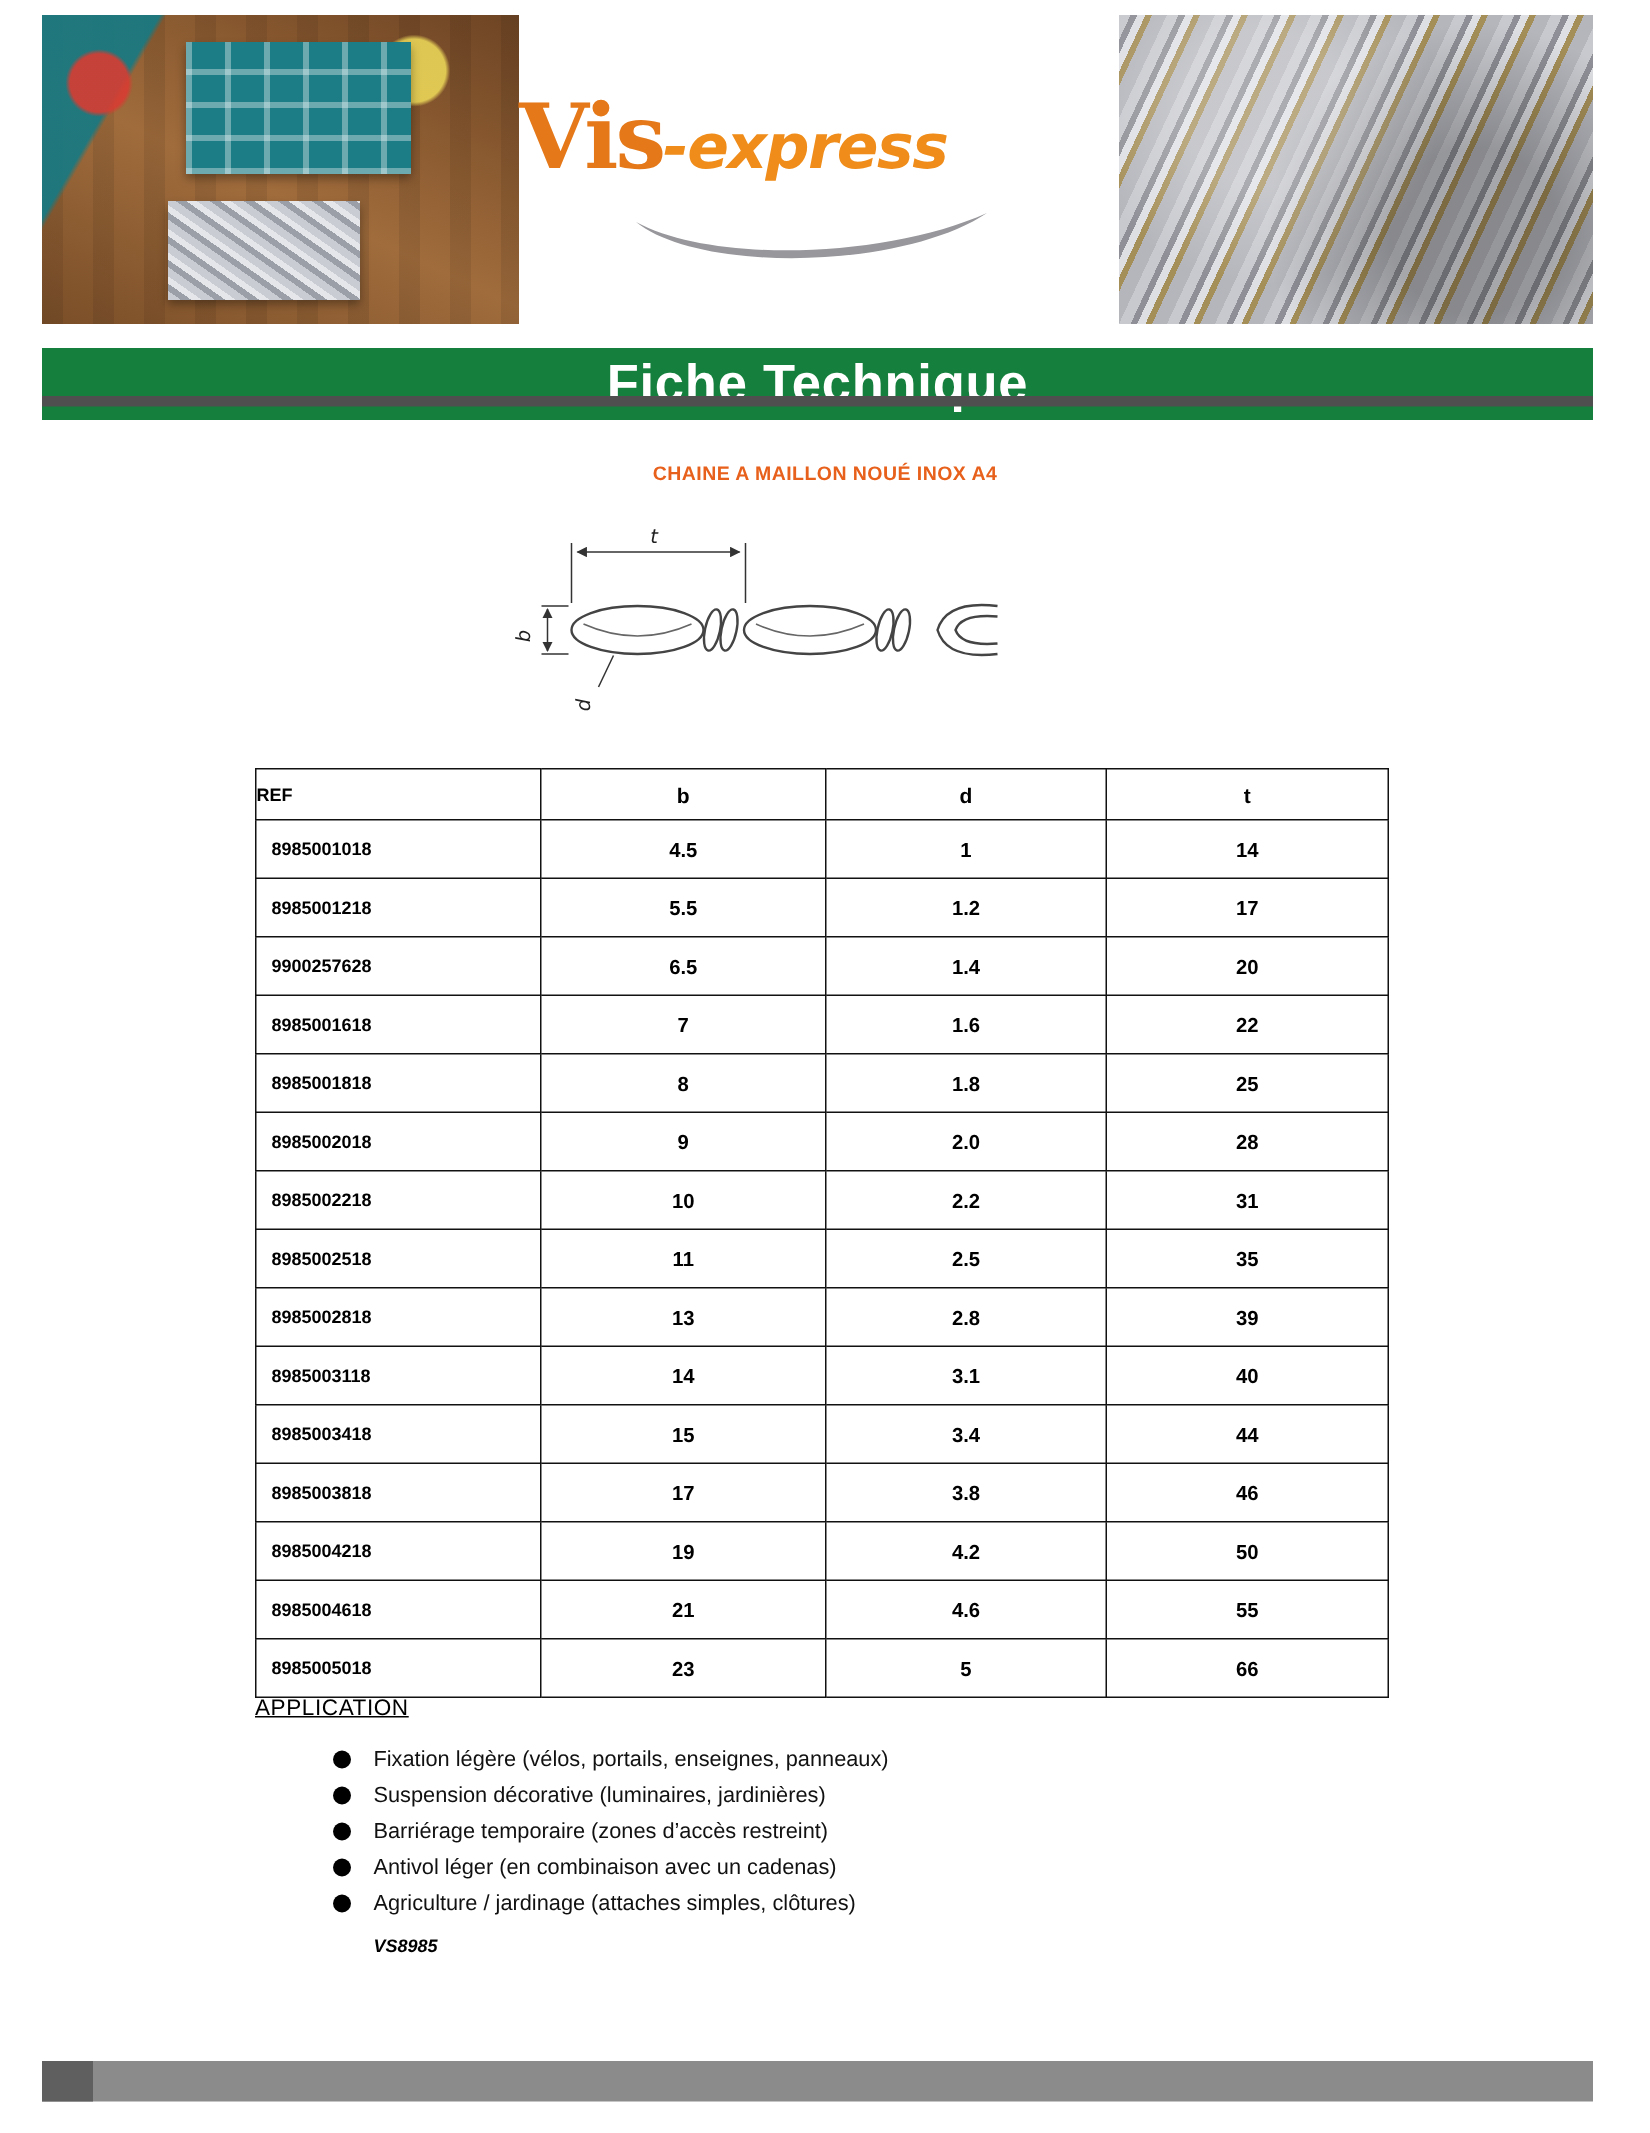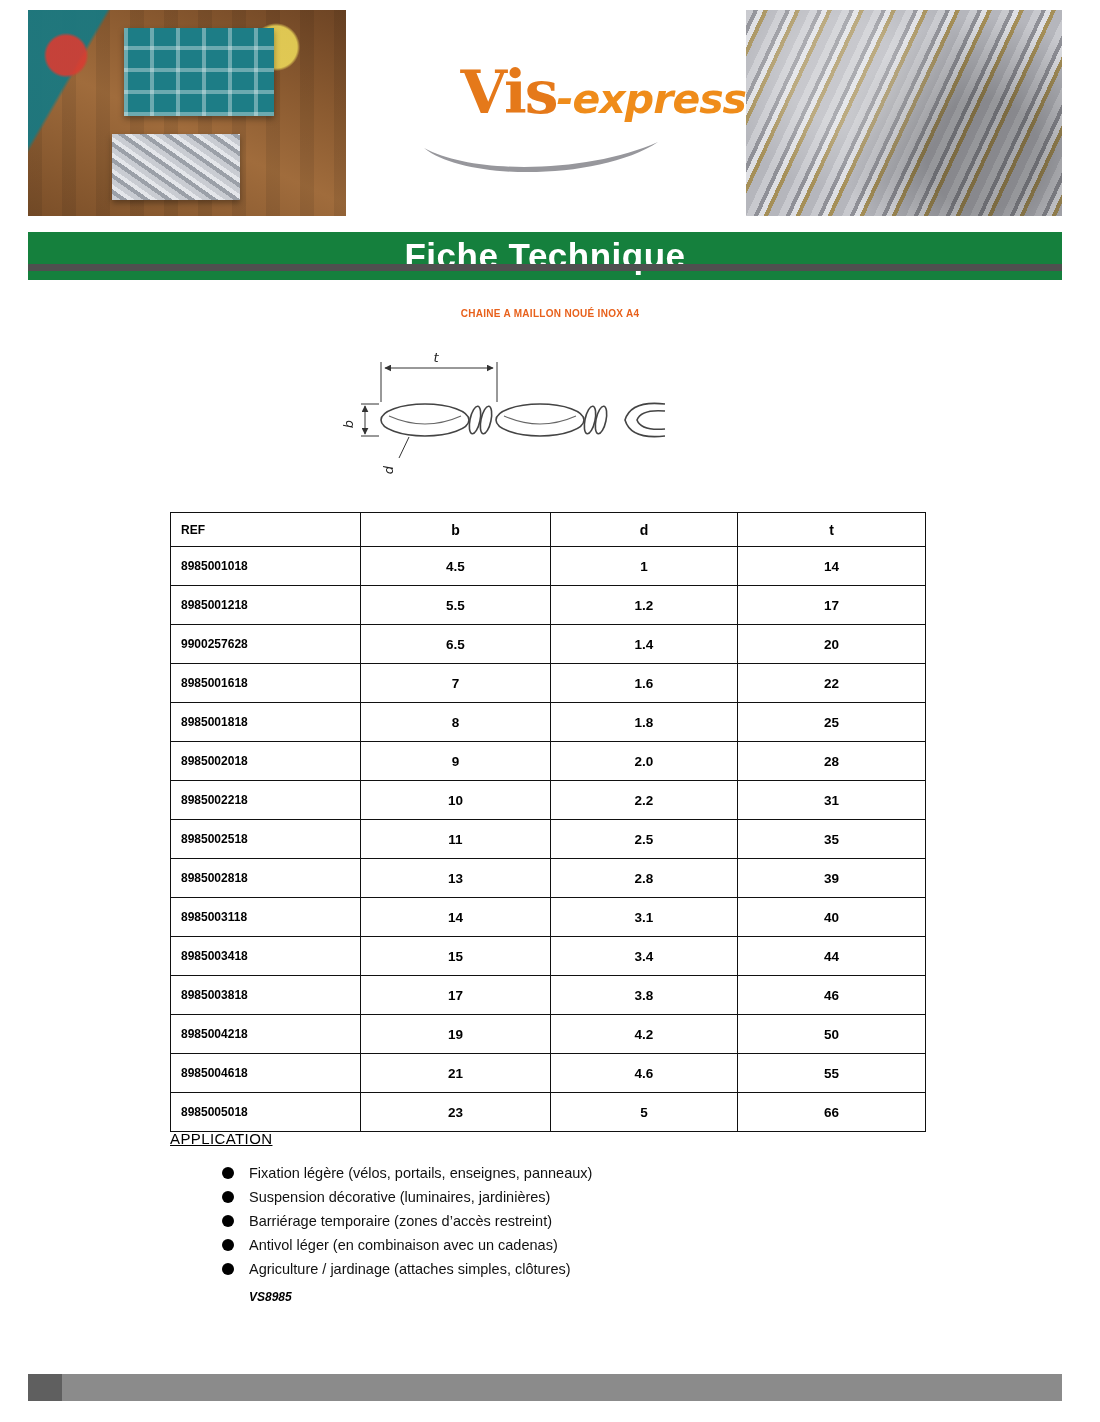--- a/index.html
+++ b/index.html
@@ -35,42 +35,42 @@
     box-shadow:0 3px 6px rgba(0,0,0,.35);
   }
   .photo-right {
     left:746px; width:316px;
     background:
       radial-gradient(circle at 30% 30%, rgba(255,255,255,.25) 0 20%, transparent 45%),
       radial-gradient(circle at 75% 70%, rgba(0,0,0,.25) 0 20%, transparent 50%),
       repeating-linear-gradient(115deg, #c8c9ce 0 7px, #8f9097 7px 11px, #dedfe3 11px 16px, #a58f58 16px 20px, #b5b6bc 20px 29px),
       #a9aab0;
   }
-  .logo-area { position:absolute; left:346px; top:10px; width:400px; height:206px; text-align:right; }
+  .logo-area { position:absolute; left:346px; top:10px; width:400px; height:206px; text-align:left; }
   .logo-line { position:absolute; top:52px; left:0; width:100%; white-space:nowrap; }
   .logo-vis { font-family:"DejaVu Serif", serif; font-weight:700; font-size:60px; line-height:1; color:#e5791a; letter-spacing:-2px; }
   .logo-express { font-family:"DejaVu Sans", sans-serif; font-style:italic; font-weight:700; font-size:41px; color:#ef8c1a; letter-spacing:-1px; }
   .swoosh { position:absolute; left:70px; top:126px; width:250px; height:44px; }
 
   .banner { position:absolute; left:28px; top:208px; width:1034px; height:48px; background:#15803d; display:flex; align-items:center; justify-content:center;margin-top:24px; }
   .banner-title { color:#ffffff; font-weight:700; font-size:35px; letter-spacing:.5px; font-family:"Liberation Sans", sans-serif; }
   .banner-shadow { position:absolute; left:28px; top:264px; width:1034px; height:7px; background:#4f4f4f; }
 
   
   .doc-title { position:absolute; top:308px; left:0; width:100%; text-align:center;
-               color:#e8611c; font-weight:700; font-size:10px; letter-spacing:.3px; }
+               color:#e8611c; font-weight:700; font-size:13px; letter-spacing:.3px; }
 
   .diagram { position:absolute; left:335px; top:348px; width:430px; height:150px; }
   .diagram svg { width:100%; height:100%; }
   .dim-label { font-size:13px; font-style:italic; fill:#222; font-family:"DejaVu Sans", sans-serif; }
 
   .spec-table { position:absolute; left:170px; top:512px; width:755px; border-collapse:collapse; table-layout:fixed; }
   .spec-table th, .spec-table td { border:1px solid #111; overflow:hidden; }
   .spec-table th { height:34px; font-weight:700; }
-  .th-ref { text-align:left; padding-left:10px; font-size:12px; }
+  .th-ref { text-align:left; font-size:12px; }
   .th-num { text-align:center; font-size:14px; }
   .spec-table td { height:39px; font-weight:700; }
   .spec-table td.ref { text-align:left; padding-left:10px; font-size:12px; }
   .spec-table td.val { text-align:center; font-size:13.5px; }
 
   .app-heading { position:absolute; left:170px; top:1130px; font-size:15px; text-decoration:underline; letter-spacing:.4px; color:#000; }
   .app-list { position:absolute; left:222px; top:1165px; list-style:none; width:600px; }
   .app-item { position:relative; padding-left:27px; font-size:14.5px; line-height:16px; margin-bottom:8px; color:#111; }
   .bullet { position:absolute; left:0; top:2px; width:12px; height:12px; background:#000; border-radius:50%; }
   .doc-code { position:absolute; left:249px; top:1290px; font-size:12px; font-weight:700; font-style:italic; }

